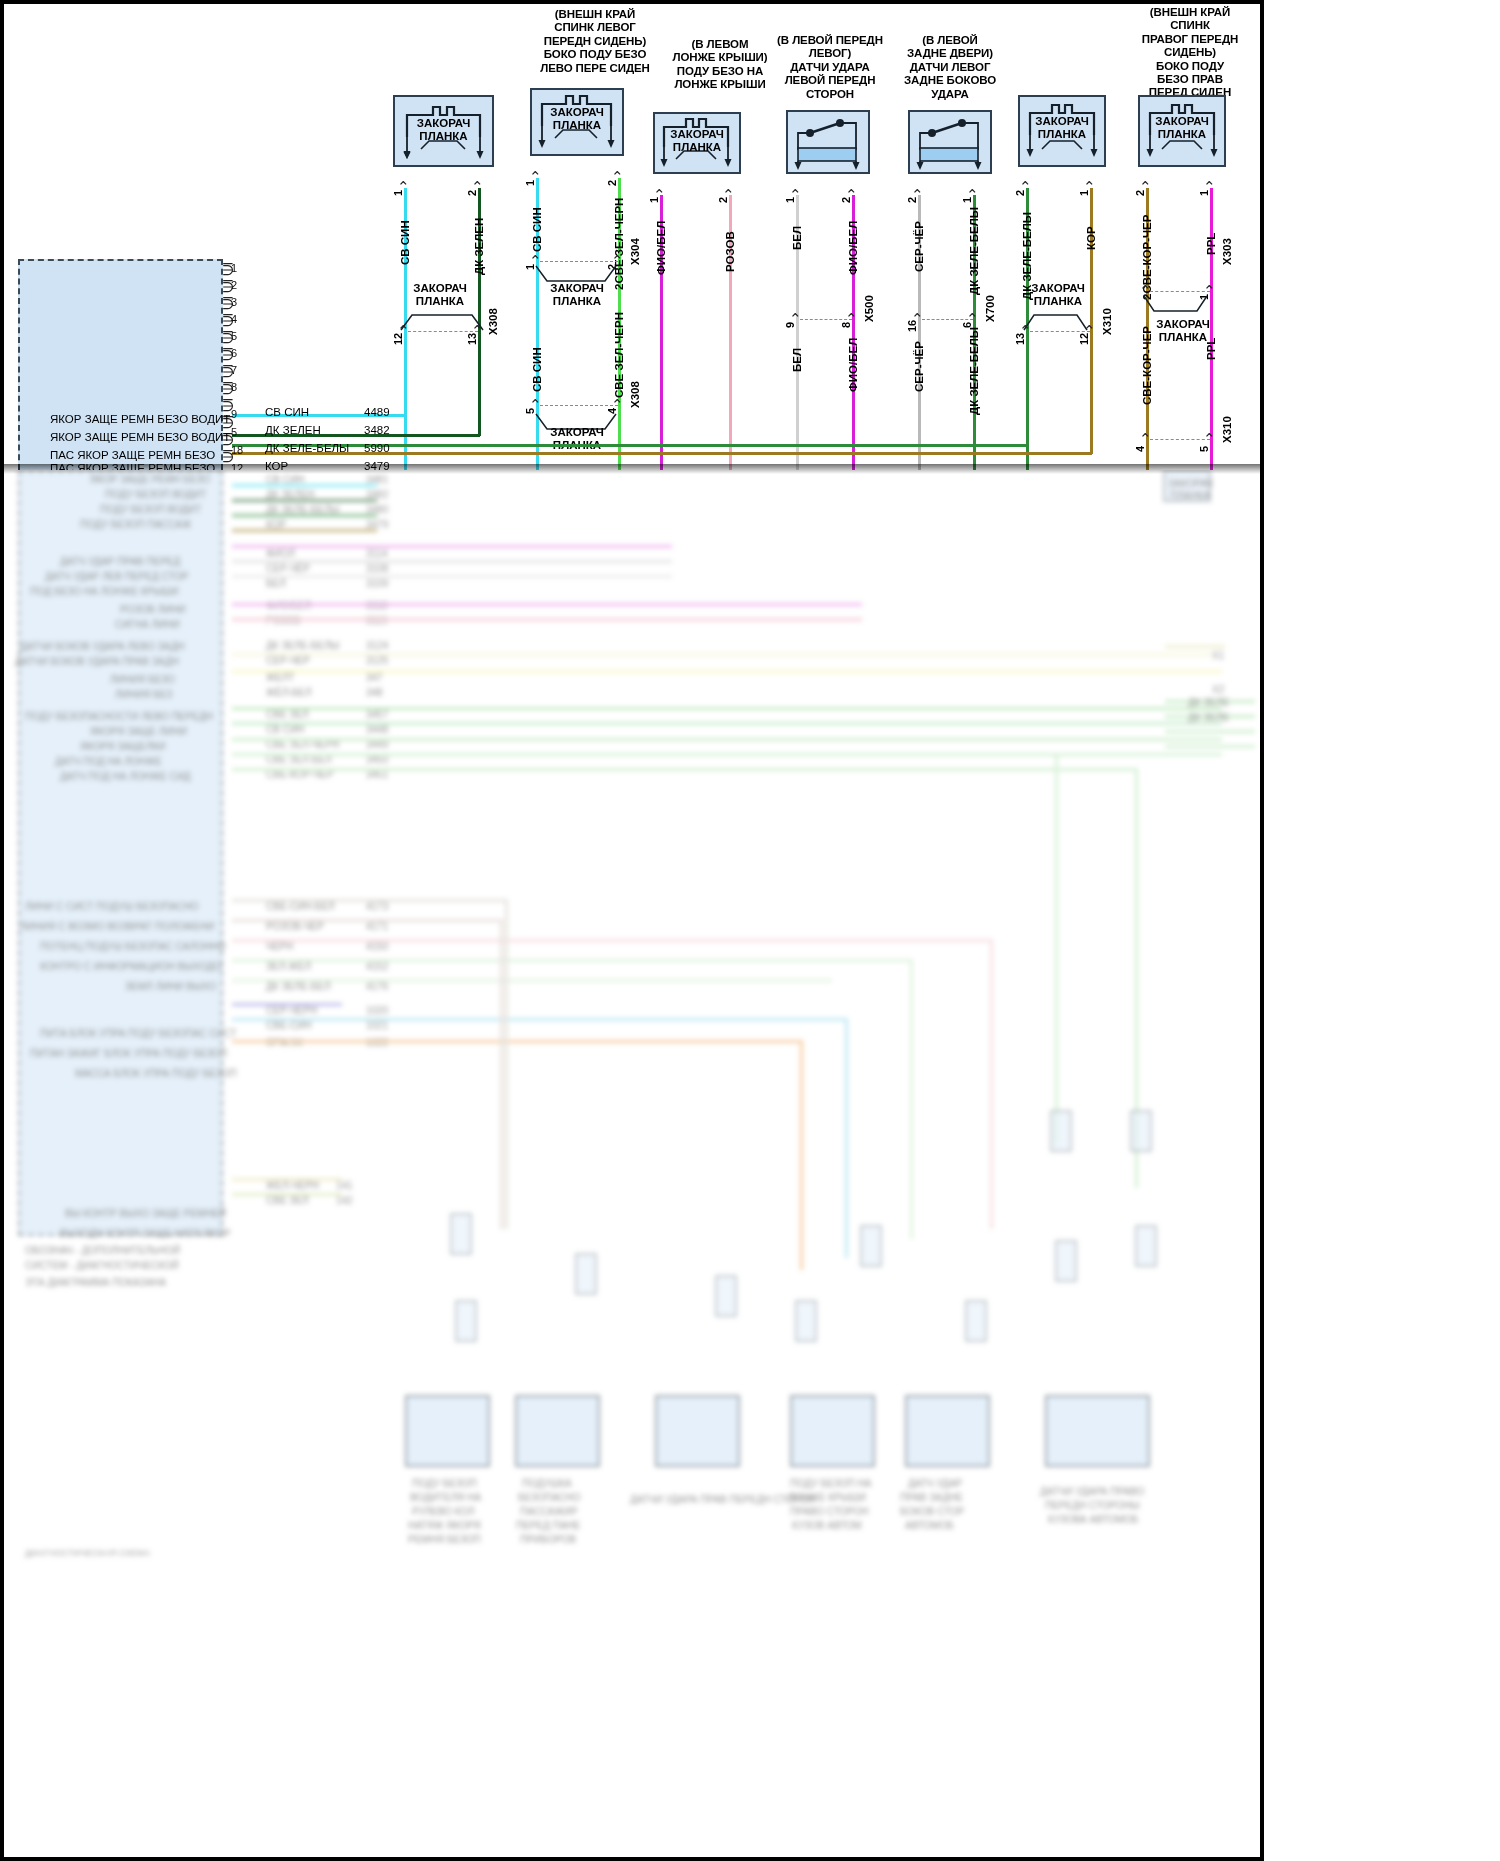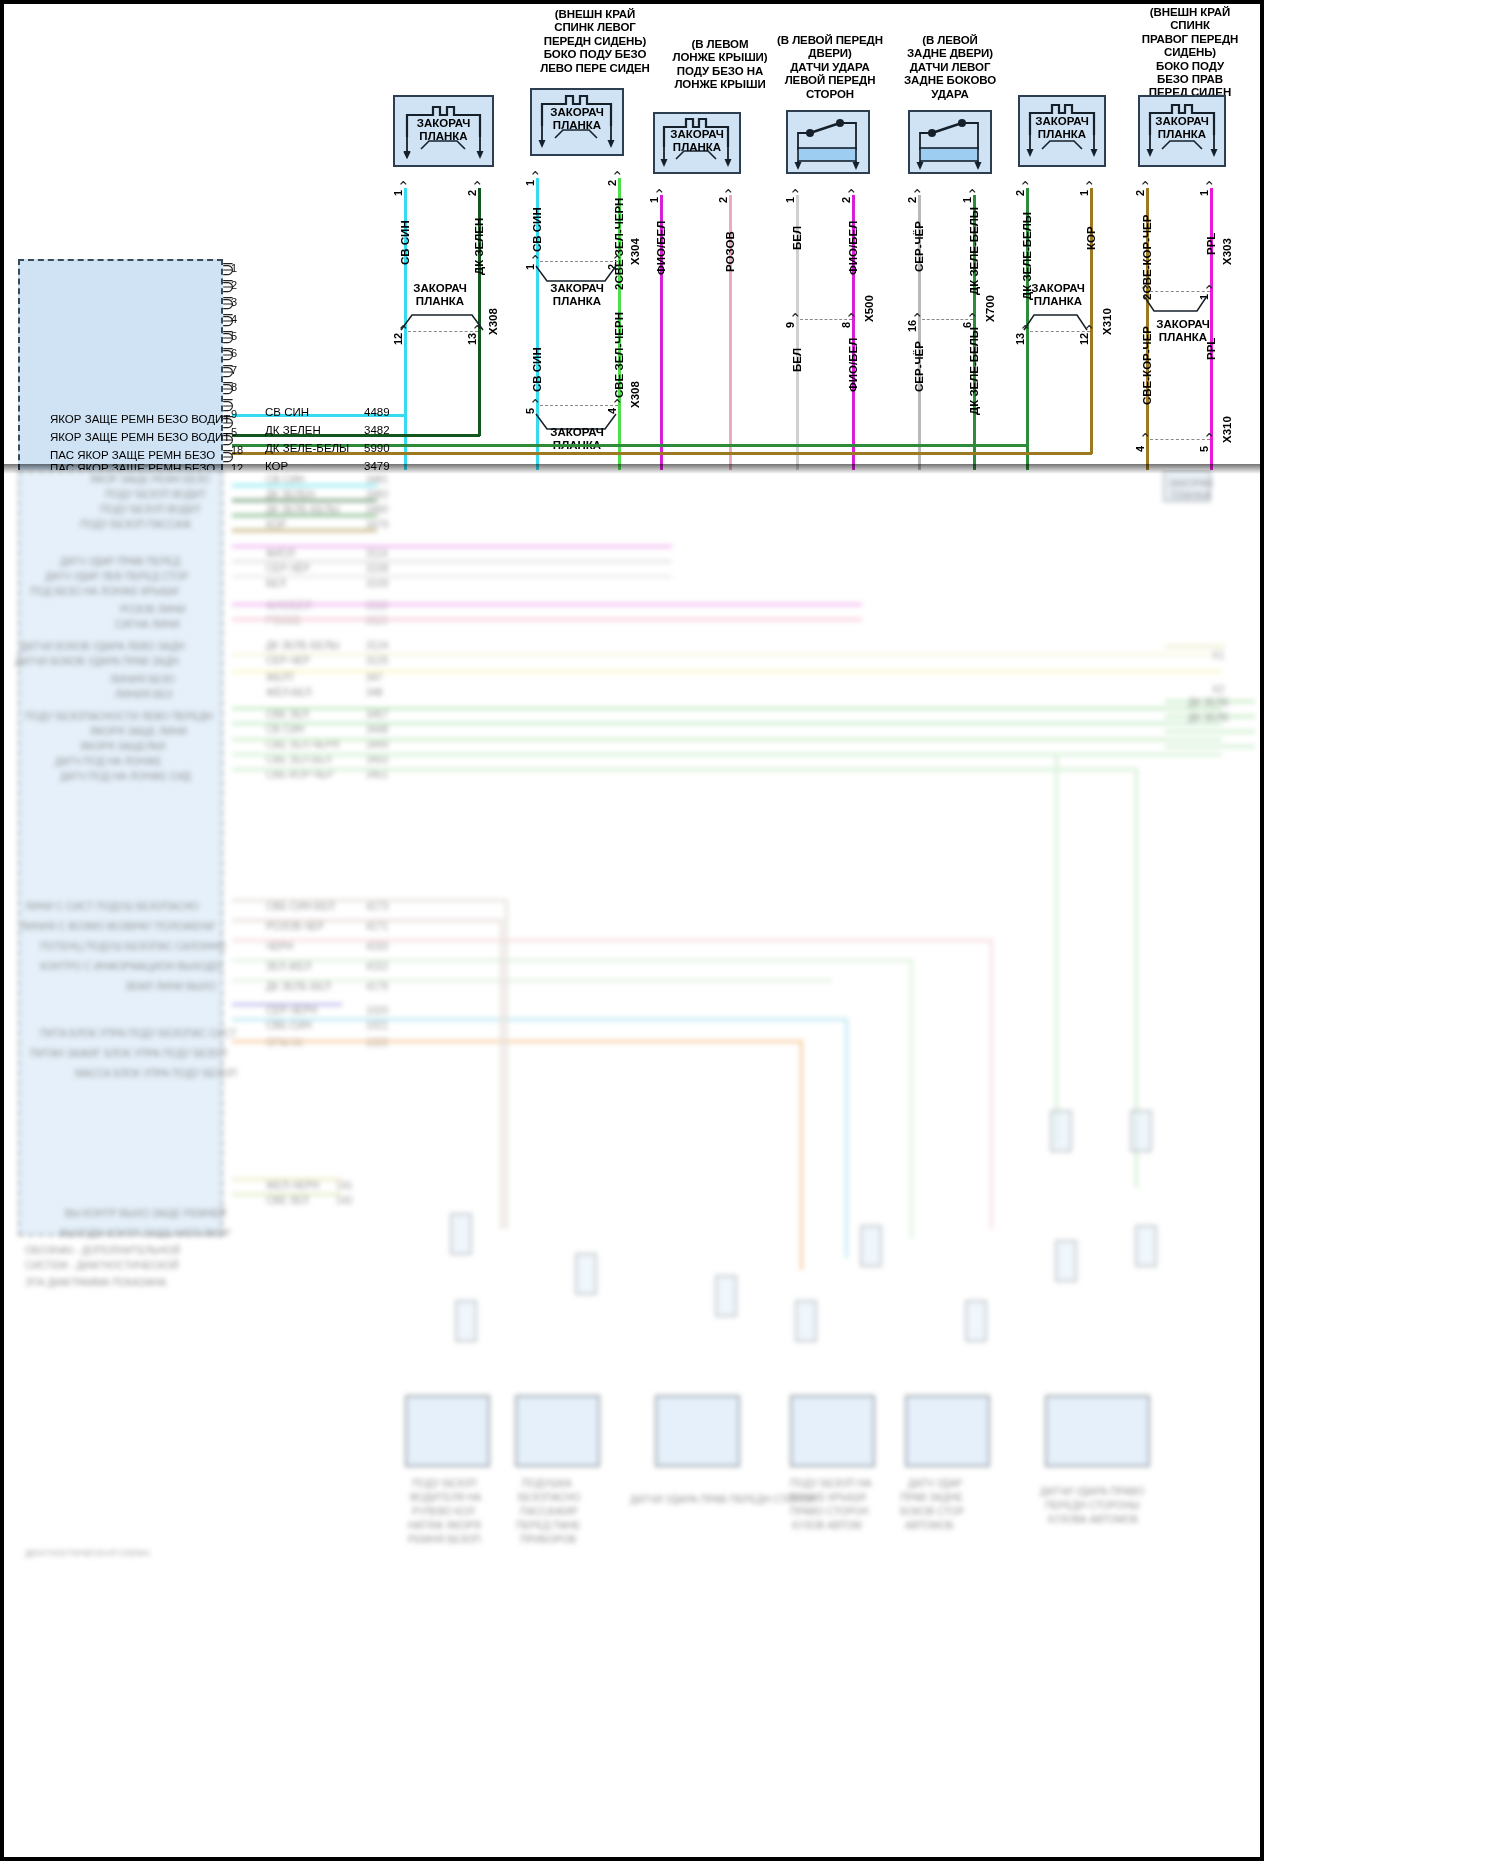--- a/index.html
+++ b/index.html
@@ -476,21 +476,21 @@
     <div class="conn-sym" style="left:653px; top:186px;">⌃</div>
     <div class="conn-sym" style="left:722px; top:186px;">⌃</div>
     <div class="pinnum" style="left:648px; top:203px;">1</div>
     <div class="pinnum" style="left:717px; top:203px;">2</div>
     <div class="wire" style="left:660px; top:195px; height:275px; background:#d81fd8;"></div>
     <div class="wire" style="left:729px; top:195px; height:275px; background:#f1a8bb;"></div>
     <div class="wlbl" style="left:655px; top:275px;">ФИО/БЕЛ</div>
     <div class="wlbl" style="left:724px; top:272px;">РОЗОВ</div>
 
     <div class="cap" style="left:765px; top:34px; width:130px;">(В ЛЕВОЙ ПЕРЕДН
-ДВЕРИ)
+ЛЕВОГ)
 ДАТЧИ УДАРА
 ЛЕВОЙ ПЕРЕДН
 СТОРОН</div>
     <div class="comp" style="left:786px; top:110px; width:84px; height:64px;">
       <svg width="80" height="60" viewBox="0 0 80 60" style="position:absolute;left:0;top:0;">
         <circle cx="22" cy="21" r="4" fill="#16202b"></circle>
         <circle cx="52" cy="11" r="4" fill="#16202b"></circle>
         <line x1="22" y1="21" x2="52" y2="11" stroke="#16202b" stroke-width="2.4"></line>
         <path d="M22 21 L10 21 L10 38" fill="none" stroke="#16202b" stroke-width="1.8"></path>
         <path d="M52 11 L68 11 L68 38" fill="none" stroke="#16202b" stroke-width="1.8"></path>

